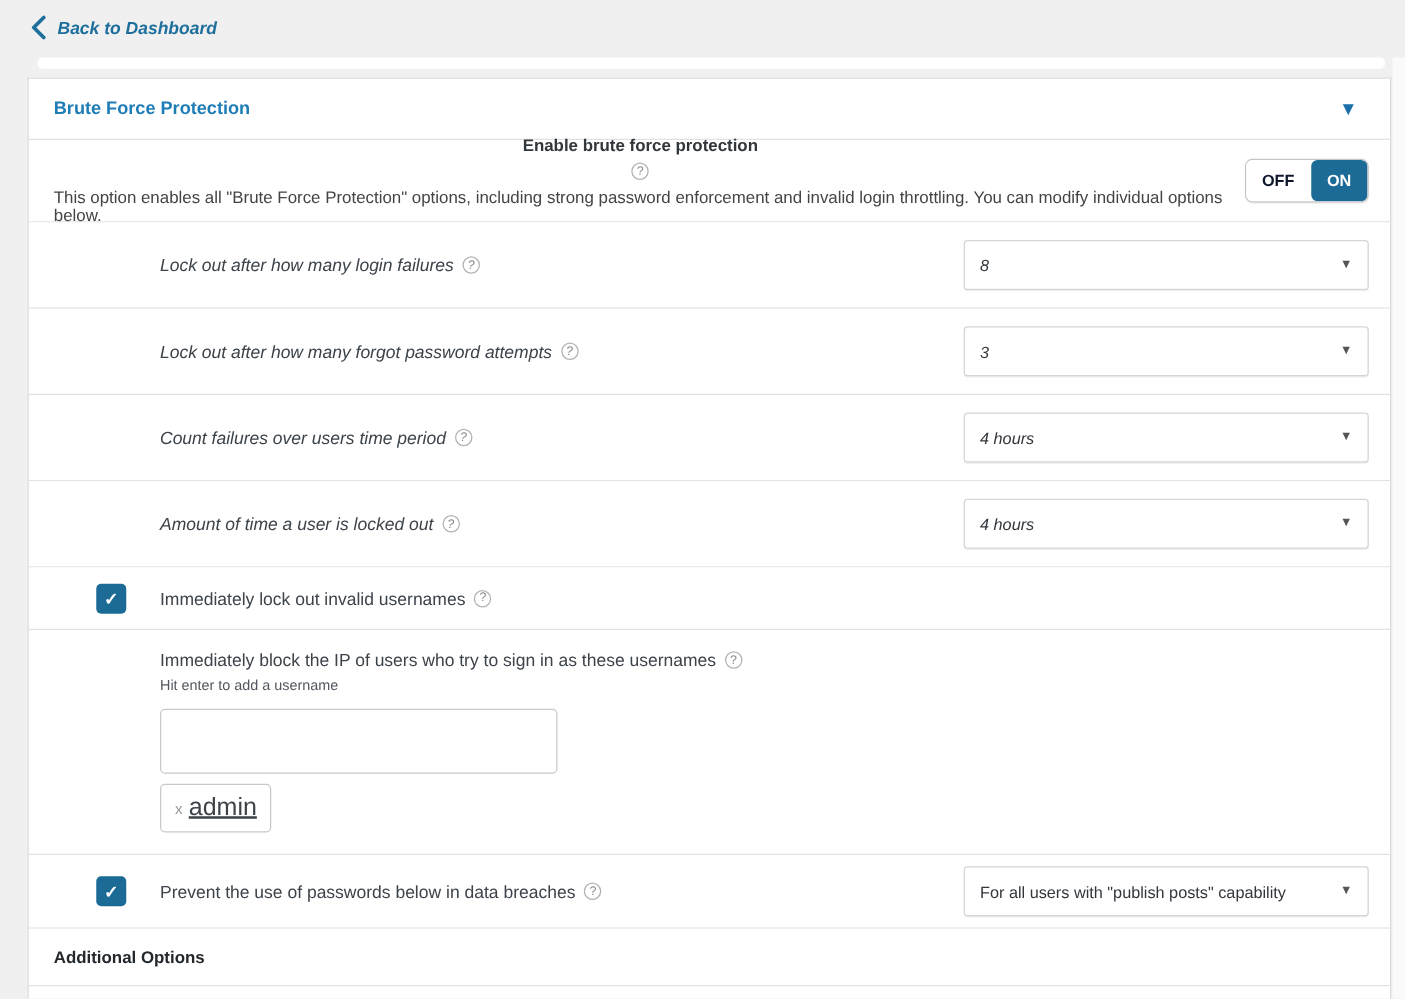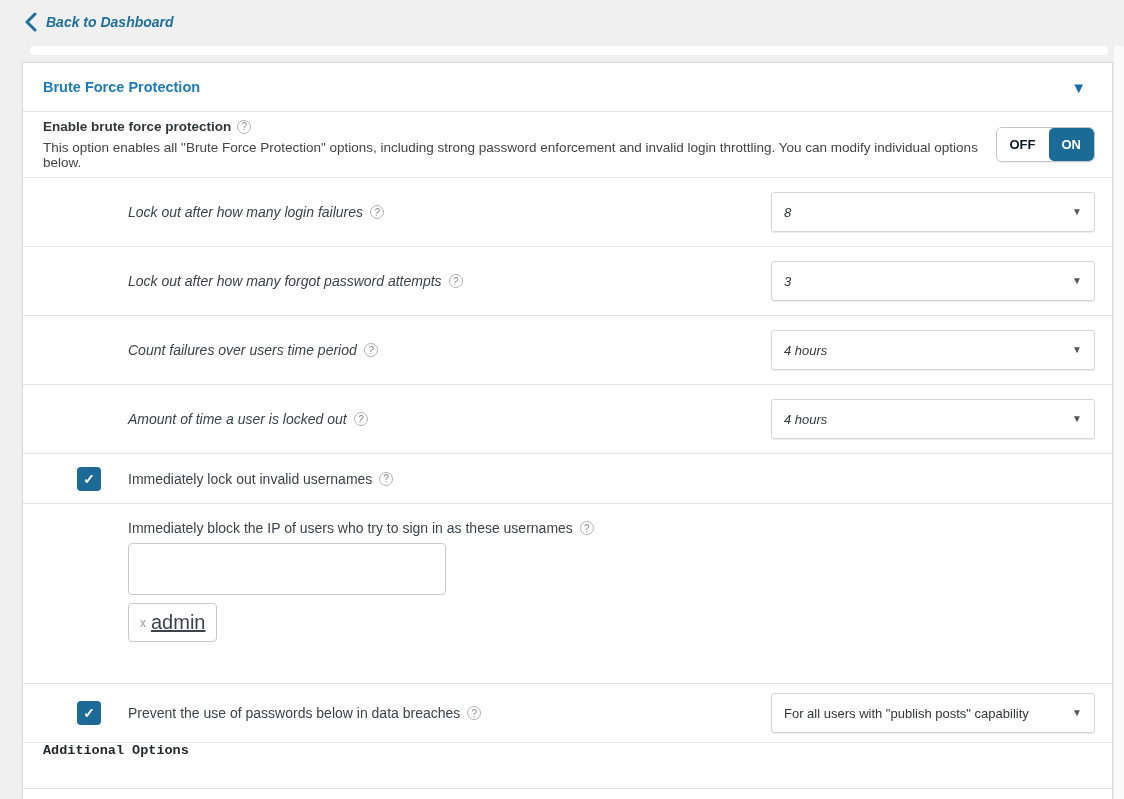--- a/index.html
+++ b/index.html
@@ -26,21 +26,21 @@
 
   .row { border-bottom:1px solid #e2e2e2; position:relative; background:#fff; }
 
   .section-header { height:49px; display:flex; align-items:center; justify-content:space-between;
                     padding:0 26px 0 20px; }
   .section-title { color:#1e7cb6; font-size:14.5px; font-weight:bold; }
   .caret-down { color:#1a6fa8; font-size:15px; line-height:1; cursor:pointer; }
 
   .enable-row { height:66px; display:flex; align-items:center; padding:0 17px 0 20px; }
   .enable-text { flex:1; padding-right:14px; }
-  .enable-label { font-size:13.5px; font-weight:bold; color:#32373c; margin-bottom:6px; display:flex; align-items:center; gap:6px; }
+  .enable-label { font-size:13.5px; font-weight:bold; color:#32373c; margin-bottom:6px; display:flex; align-items:center; gap:6px;flex-direction:column; }
   .enable-desc { font-size:13.5px; color:#444; }
 
   .help-icon { display:inline-flex; align-items:center; justify-content:center;
                width:14px; height:14px; border:1px solid #b2b2b2; border-radius:50%;
                color:#8b8b8b; font-size:10px; font-weight:normal; flex:0 0 auto; cursor:help; }
 
   
   .toggle { display:flex; border:1px solid #c3c4c7; border-radius:6px; overflow:hidden;
             background:#fff; box-shadow:0 1px 1px rgba(0,0,0,0.06); cursor:pointer; flex:0 0 auto; }
   .toggle-seg { font-size:13px; font-weight:bold; padding:9px 13px; }
@@ -69,21 +69,21 @@
                      background:#fff; resize:none; font-family:"Liberation Sans", sans-serif;
                      font-size:13px; padding:6px 8px; display:block; outline:none; }
   .tag { display:inline-flex; align-items:center; gap:5px; margin-top:8px;
          border:1px solid #c9c9c9; border-radius:4px; background:#fff; padding:7px 11px; cursor:default; }
   .tag-x { color:#9a9a9a; font-size:12px; cursor:pointer; }
   .tag-text { color:#3c434a; font-size:20px;text-decoration:underline; }
 
   .breach-row { height:59px; display:flex; align-items:center; padding:0 17px 0 54px; }
   .breach-left { display:flex; align-items:center; gap:27px; flex:1; }
 
-  .additional-row { height:46px; display:flex; align-items:flex-start; padding:0 20px;font-family:Liberation Mono, monospace; }
+  .additional-row { height:46px; display:flex; align-items:center; padding:0 20px; }
   .additional-title { font-size:13.5px; font-weight:bold; color:#23282d; }
 </style>
 </head>
 <body>
 
 <div class="viewport">
 
   <div class="topbar">
     <div class="back-link">
       <span class="back-chevron">
@@ -171,20 +171,21 @@
         <span>Immediately lock out invalid usernames</span>
         <span class="help-icon">?</span>
       </div>
     </div>
 
     <div class="row usernames-row">
       <div class="usernames-label">
         <span>Immediately block the IP of users who try to sign in as these usernames</span>
         <span class="help-icon">?</span>
       </div>
+      <div class="usernames-hint">Hit enter to add a username</div>
       <textarea class="usernames-input" style=""></textarea>
       <div class="tag">
         <span class="tag-x">x</span>
         <span class="tag-text">admin</span>
       </div>
     </div>
 
     <div class="row breach-row">
       <div class="breach-left">
         <div class="checkbox">

